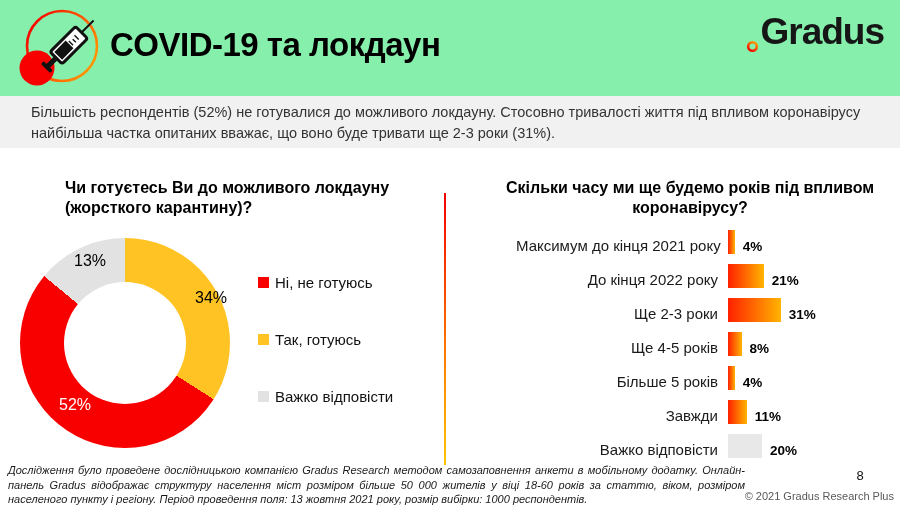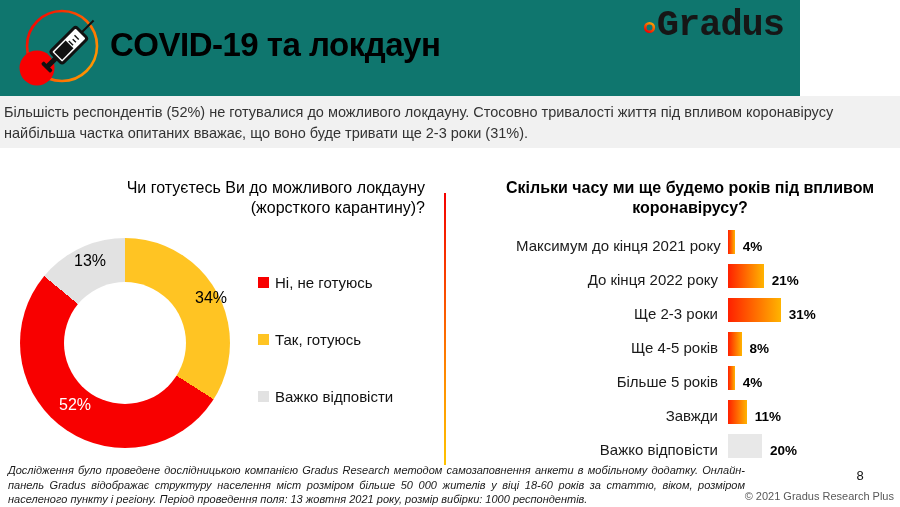--- a/index.html
+++ b/index.html
@@ -2,37 +2,37 @@
 <html><head>
 <meta charset="utf-8">
 <style>
   * { margin:0; padding:0; box-sizing:border-box; }
   html,body { width:900px; height:507px; }
   body {
     font-family:"Liberation Sans","DejaVu Sans",sans-serif;
     background:#ffffff; color:#111; position:relative; overflow:hidden;
   }
   
-  .header { position:absolute; left:0; top:0; width:800px; height:96px; background:#0f766e; }
+  .header { position:absolute; left:0; top:0; width:900px; height:96px; background:#86efac; }
   .hdr-icon { position:absolute; left:16px; top:4px; width:88px; height:88px; }
   .hdr-title { position:absolute; left:110px; top:26px; font-size:33px; font-weight:bold; letter-spacing:-0.5px; color:#000; }
-  .logo { position:absolute; right:16px; top:4px; display:flex; align-items:center;font-family:Liberation Mono, monospace; }
+  .logo { position:absolute; right:16px; top:11px; display:flex; align-items:flex-end; }
   .logo-ring { width:13px; height:13px; margin-top:4px; margin-right:1px; }
   .logo-text { font-size:37px; font-weight:bold; color:#161616; letter-spacing:-1px; }
   
   .banner {
     position:absolute; left:0; top:96px; width:900px; height:52px;
-    background:#f1f1f1; padding:6px 4px; font-size:14.5px; line-height:1.42; color:#333;
+    background:#f1f1f1; padding:6px 31px; font-size:14.5px; line-height:1.42; color:#333;
   }
   
   .divider { position:absolute; left:444px; top:193px; width:2px; height:272px;
     background:linear-gradient(180deg,#f40000 0%,#ff9000 70%,#ffc400 100%); }
   
-  .left-title { position:absolute; left:65px; top:178px; width:360px; text-align:right;
-    font-size:16px; font-weight:normal; line-height:1.25; color:#000; }
+  .left-title { position:absolute; left:65px; top:178px; width:360px; text-align:left;
+    font-size:16px; font-weight:bold; line-height:1.25; color:#000; }
   .donut { position:absolute; left:20px; top:238px; width:210px; height:210px; }
   .donut-ring { position:absolute; inset:0; border-radius:50%; }
   .donut-hole { position:absolute; left:44px; top:44px; width:122px; height:122px; border-radius:50%; background:#fff; }
   .donut-label { position:absolute; transform:translate(-50%,-50%); font-size:16px; font-weight:normal; color:#000; white-space:nowrap; }
   .dl-0 { left:180px; top:60px;margin-left:11px; }
   .dl-1 { left:55px; top:167px; color:#fff; }
   .dl-2 { left:70px; top:23px; }
   .legend { position:absolute; left:258px; top:272px; }
   .legend-item { display:flex; align-items:center; height:20px; margin-bottom:37px; font-size:15px; color:#111; }
   .legend-swatch { width:11px; height:11px; margin-right:6px; flex:0 0 auto; }

